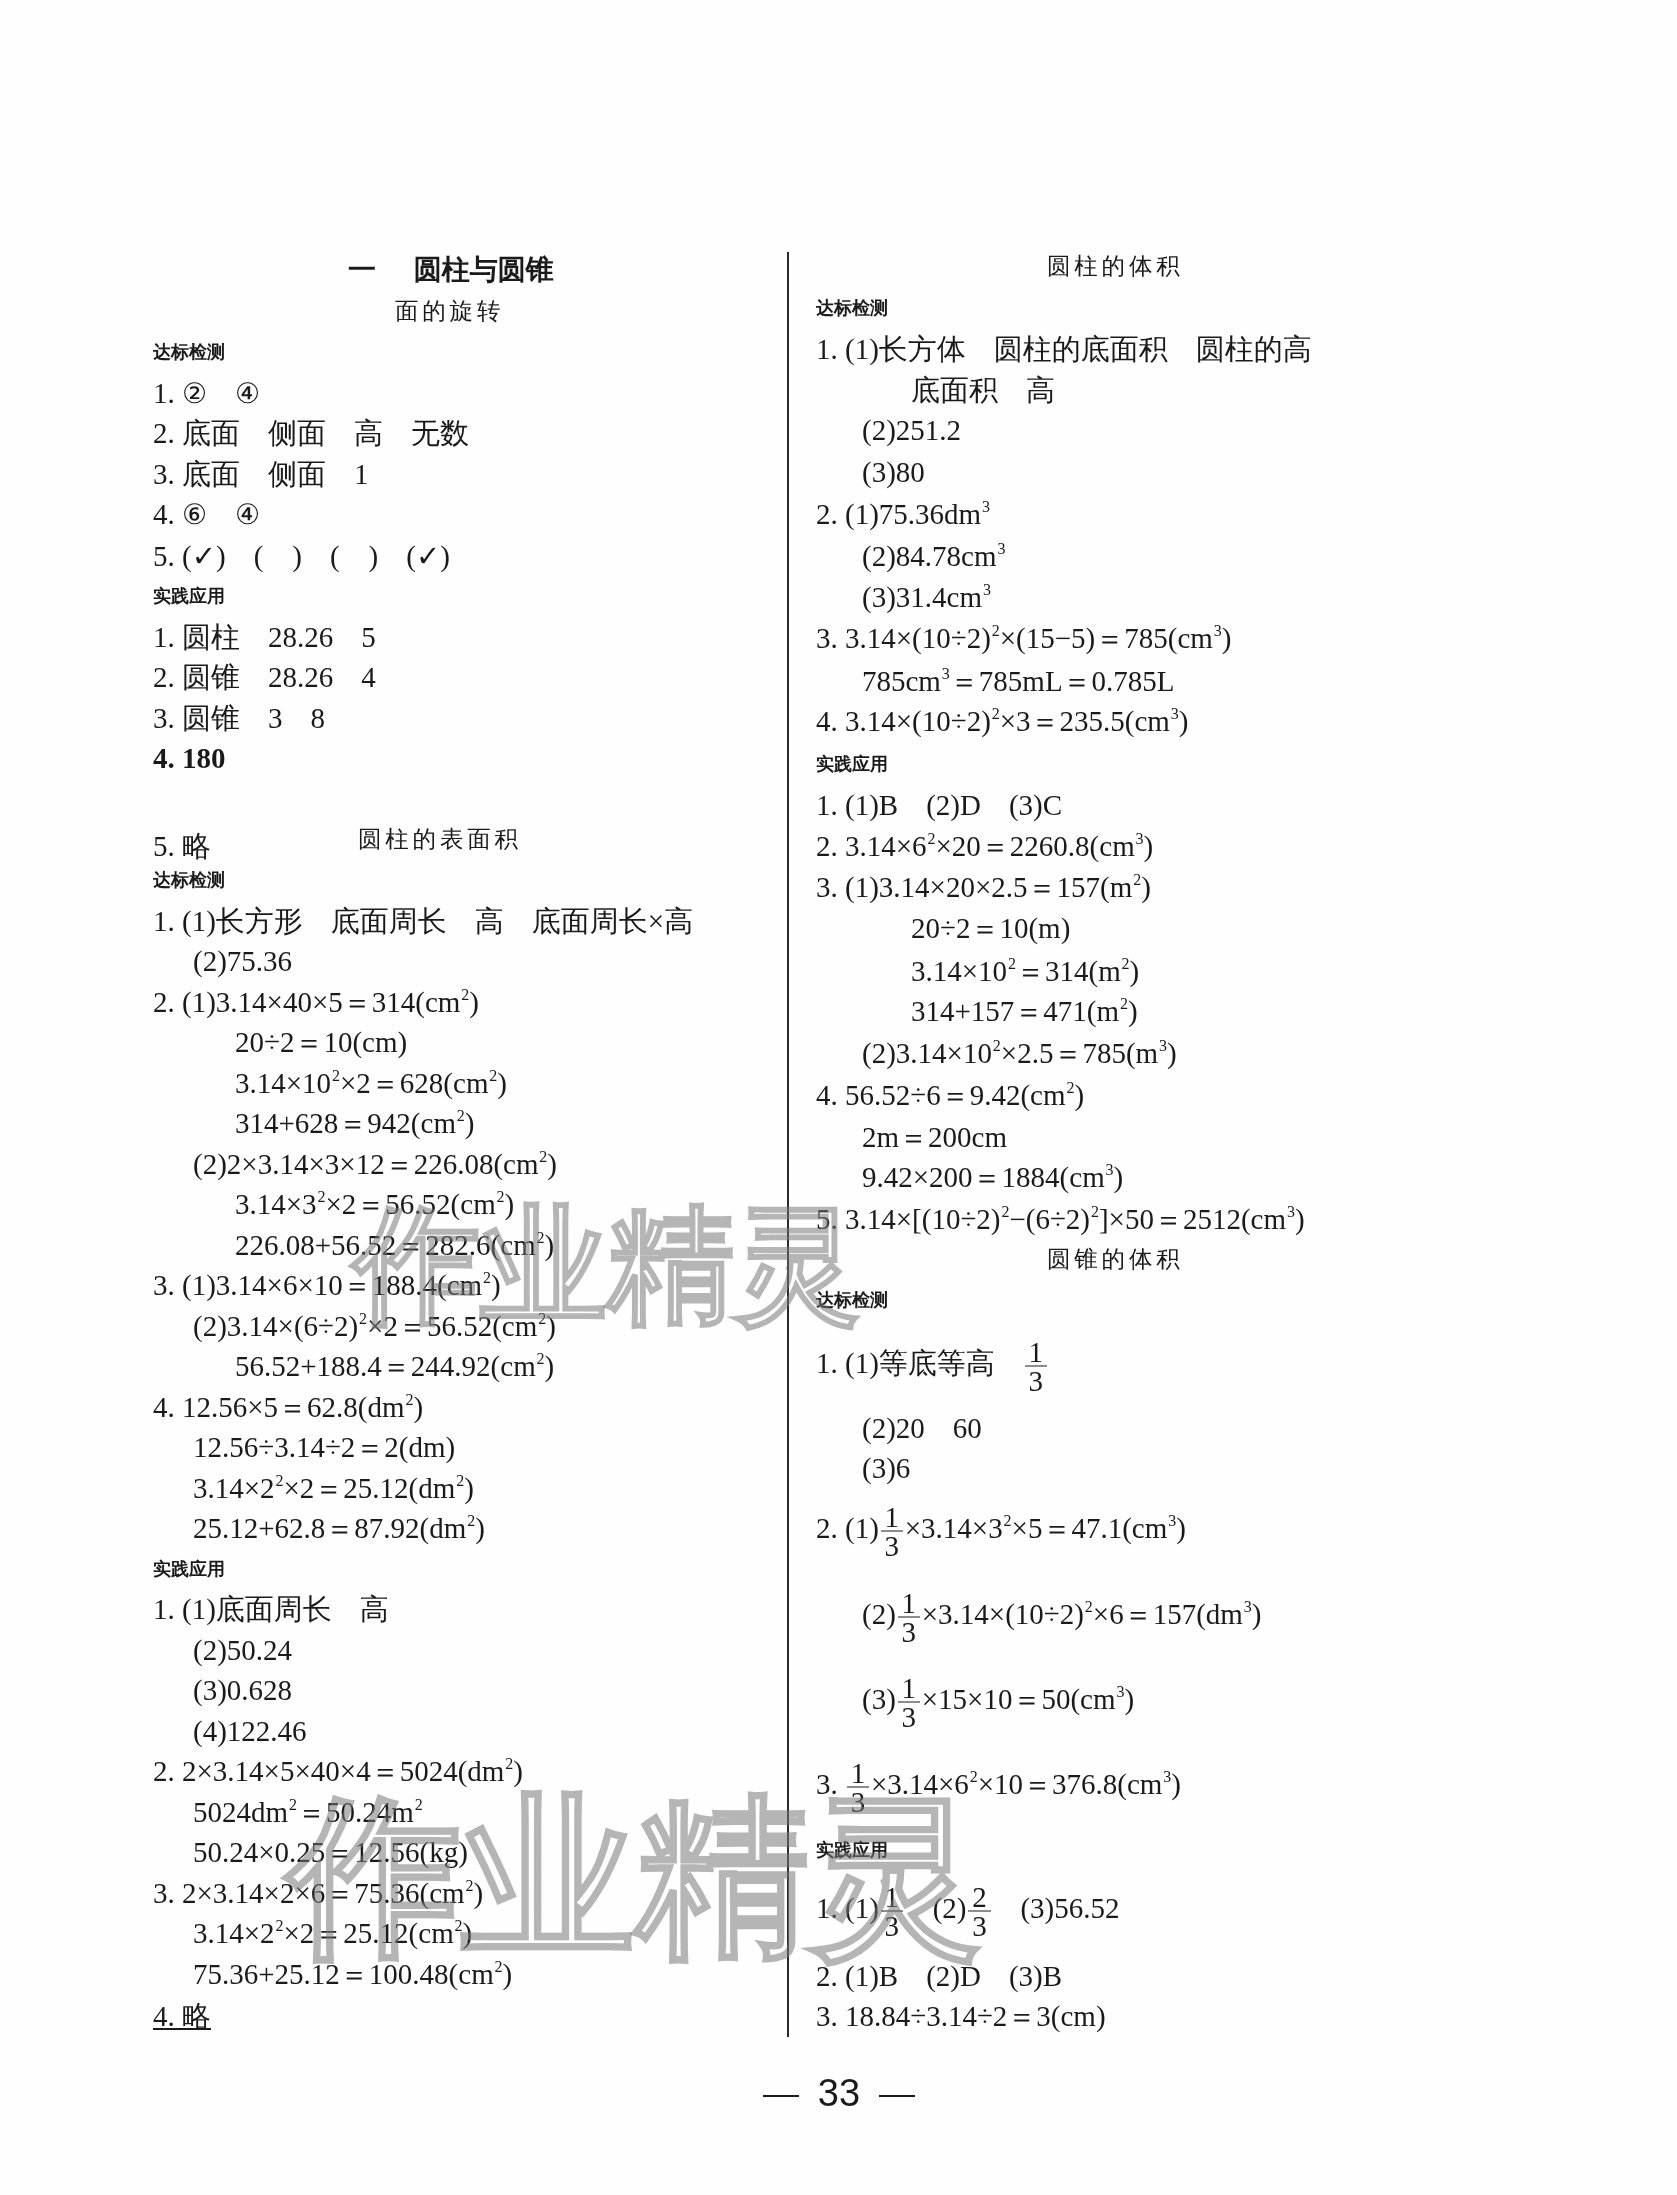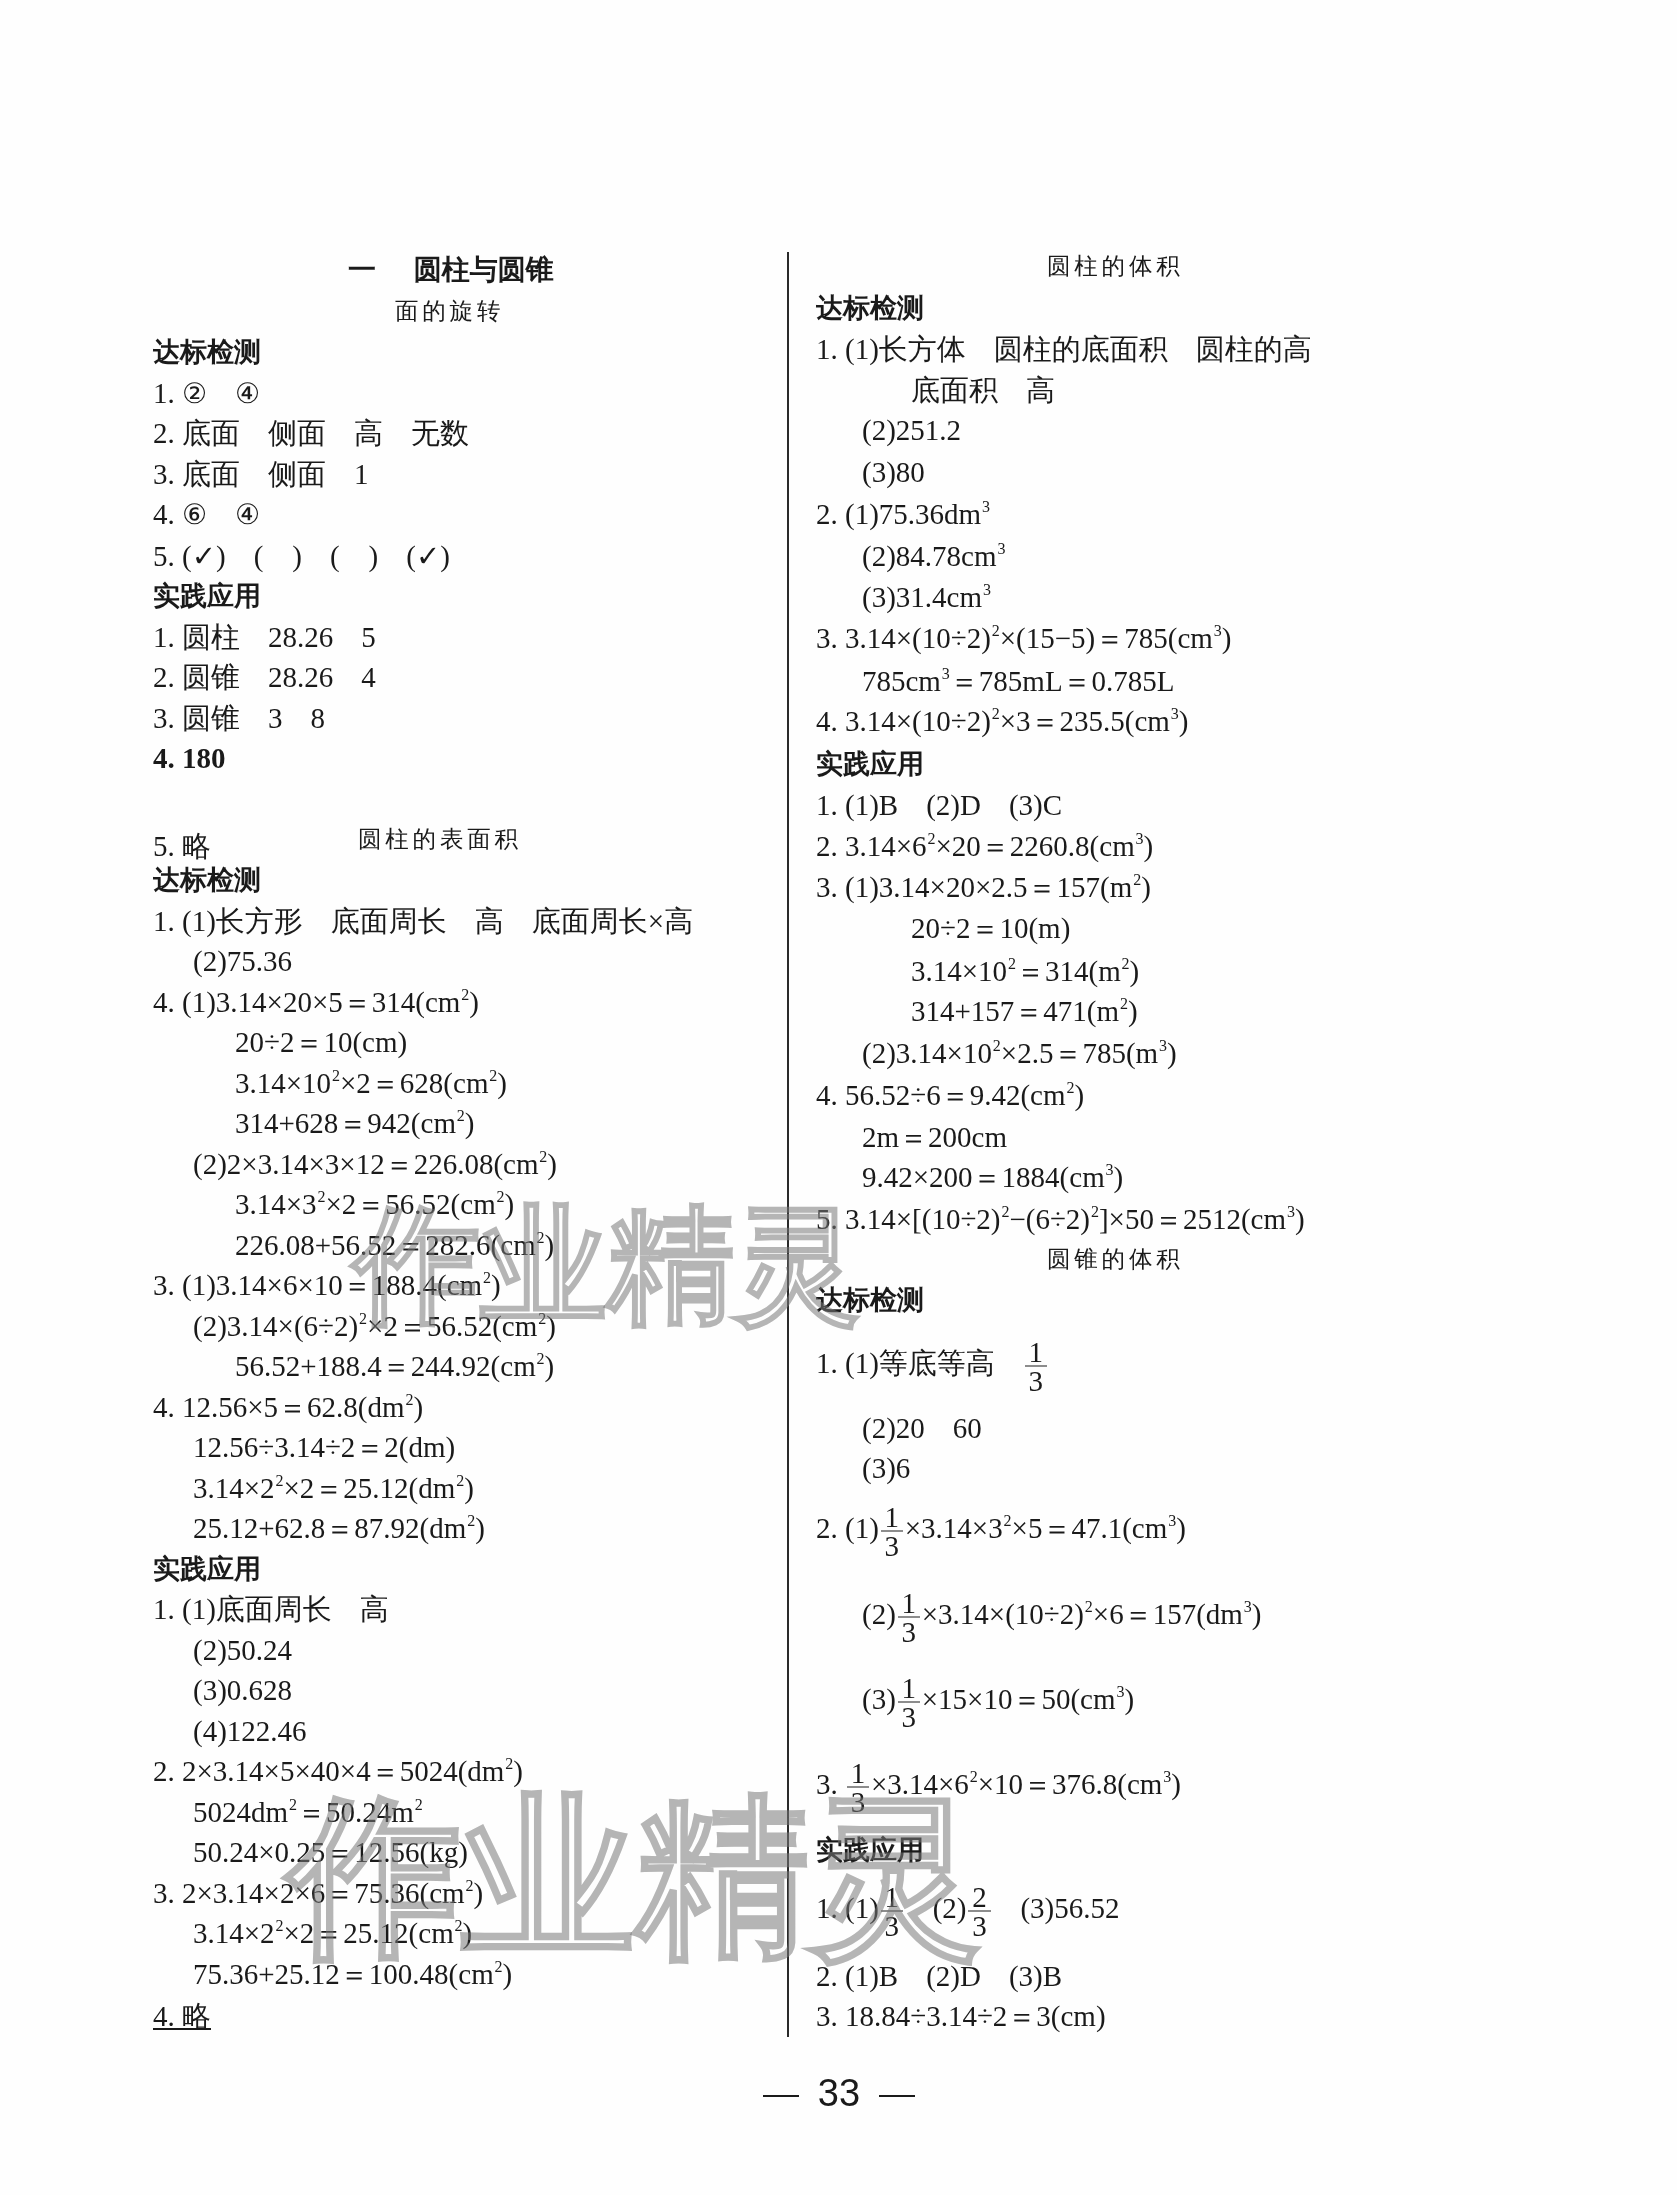--- a/index.html
+++ b/index.html
@@ -43,21 +43,21 @@
     font-size: 28px;
   }
   .line.lesson {
     font-family: "DejaVu Serif", "Liberation Serif", serif;
     font-size: 23.5px;
     letter-spacing: 3.8px;
   }
   .line.section {
     font-family: "DejaVu Sans", "Liberation Sans", sans-serif;
     font-weight: bold;
-    font-size: 27px;
+    font-size: 18px;
   }
   .sup {
     font-size: 16px;
     vertical-align: 12.2px;
     line-height: 0;
     margin-left: 0.9px;
   }
   .frac {
     display: inline-flex;
     flex-direction: column;
@@ -114,21 +114,21 @@
       <div class="line section" style="left: 153px; top: 596px;"><span>实践应用</span></div>
       <div class="line answer" style="left: 153px; top: 637px;"><span>1. 圆柱</span><span class="gap"></span><span>28.26</span><span class="gap"></span><span>5</span></div>
       <div class="line answer" style="left: 153px; top: 677px;"><span>2. 圆锥</span><span class="gap"></span><span>28.26</span><span class="gap"></span><span>4</span></div>
       <div class="line answer" style="left: 153px; top: 718px;"><span>3. 圆锥</span><span class="gap"></span><span>3</span><span class="gap"></span><span>8</span></div>
       <div class="line answer" style="left: 153px; top: 758px; font-weight: bold;"><span>4. 180</span></div>
       <div class="line answer" style="left: 153px; top: 798px; margin-top: 48px;"><span>5. 略</span></div>
       <div class="line lesson" style="left: 358px; top: 839px;"><span>圆柱的表面积</span></div>
       <div class="line section" style="left: 153px; top: 880px;"><span>达标检测</span></div>
       <div class="line answer" style="left: 153px; top: 921px;"><span>1. (1)长方形</span><span class="gap"></span><span>底面周长</span><span class="gap"></span><span>高</span><span class="gap"></span><span>底面周长×高</span></div>
       <div class="line answer" style="left: 193px; top: 961px;"><span>(2)75.36</span></div>
-      <div class="line answer" style="left: 153px; top: 1002px;"><span>4. (1)3.14×20×5＝314(cm</span><span class="sup">2</span><span>)</span></div>
+      <div class="line answer" style="left: 153px; top: 1002px;"><span>2. (1)3.14×40×5＝314(cm</span><span class="sup">2</span><span>)</span></div>
       <div class="line answer" style="left: 235px; top: 1042px;"><span>20÷2＝10(cm)</span></div>
       <div class="line answer" style="left: 235px; top: 1083px;"><span>3.14×10</span><span class="sup">2</span><span>×2＝628(cm</span><span class="sup">2</span><span>)</span></div>
       <div class="line answer" style="left: 235px; top: 1123px;"><span>314+628＝942(cm</span><span class="sup">2</span><span>)</span></div>
       <div class="line answer" style="left: 193px; top: 1164px;"><span>(2)2×3.14×3×12＝226.08(cm</span><span class="sup">2</span><span>)</span></div>
       <div class="line answer" style="left: 235px; top: 1204px;"><span>3.14×3</span><span class="sup">2</span><span>×2＝56.52(cm</span><span class="sup">2</span><span>)</span></div>
       <div class="line answer" style="left: 235px; top: 1245px;"><span>226.08+56.52＝282.6(cm</span><span class="sup">2</span><span>)</span></div>
       <div class="line answer" style="left: 153px; top: 1285px;"><span>3. (1)3.14×6×10＝188.4(cm</span><span class="sup">2</span><span>)</span></div>
       <div class="line answer" style="left: 193px; top: 1326px;"><span>(2)3.14×(6÷2)</span><span class="sup">2</span><span>×2＝56.52(cm</span><span class="sup">2</span><span>)</span></div>
       <div class="line answer" style="left: 235px; top: 1366px;"><span>56.52+188.4＝244.92(cm</span><span class="sup">2</span><span>)</span></div>
       <div class="line answer" style="left: 153px; top: 1407px;"><span>4. 12.56×5＝62.8(dm</span><span class="sup">2</span><span>)</span></div>

